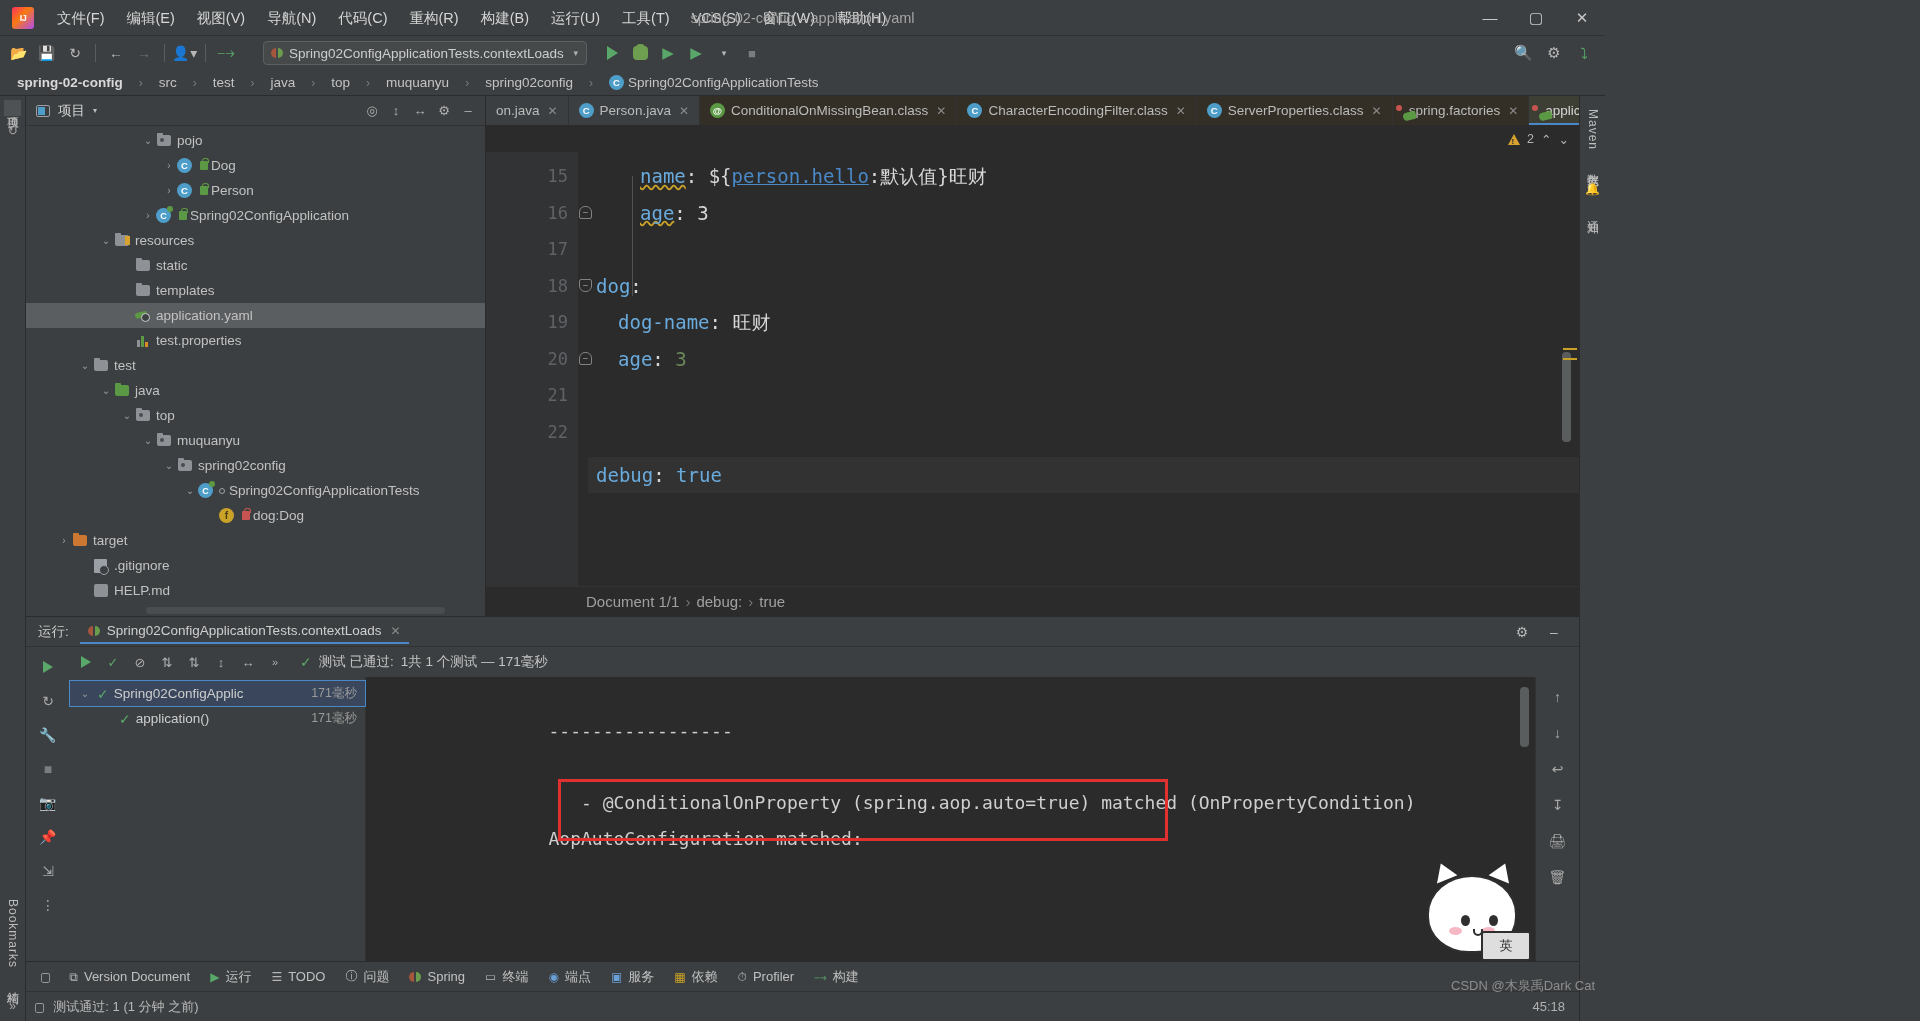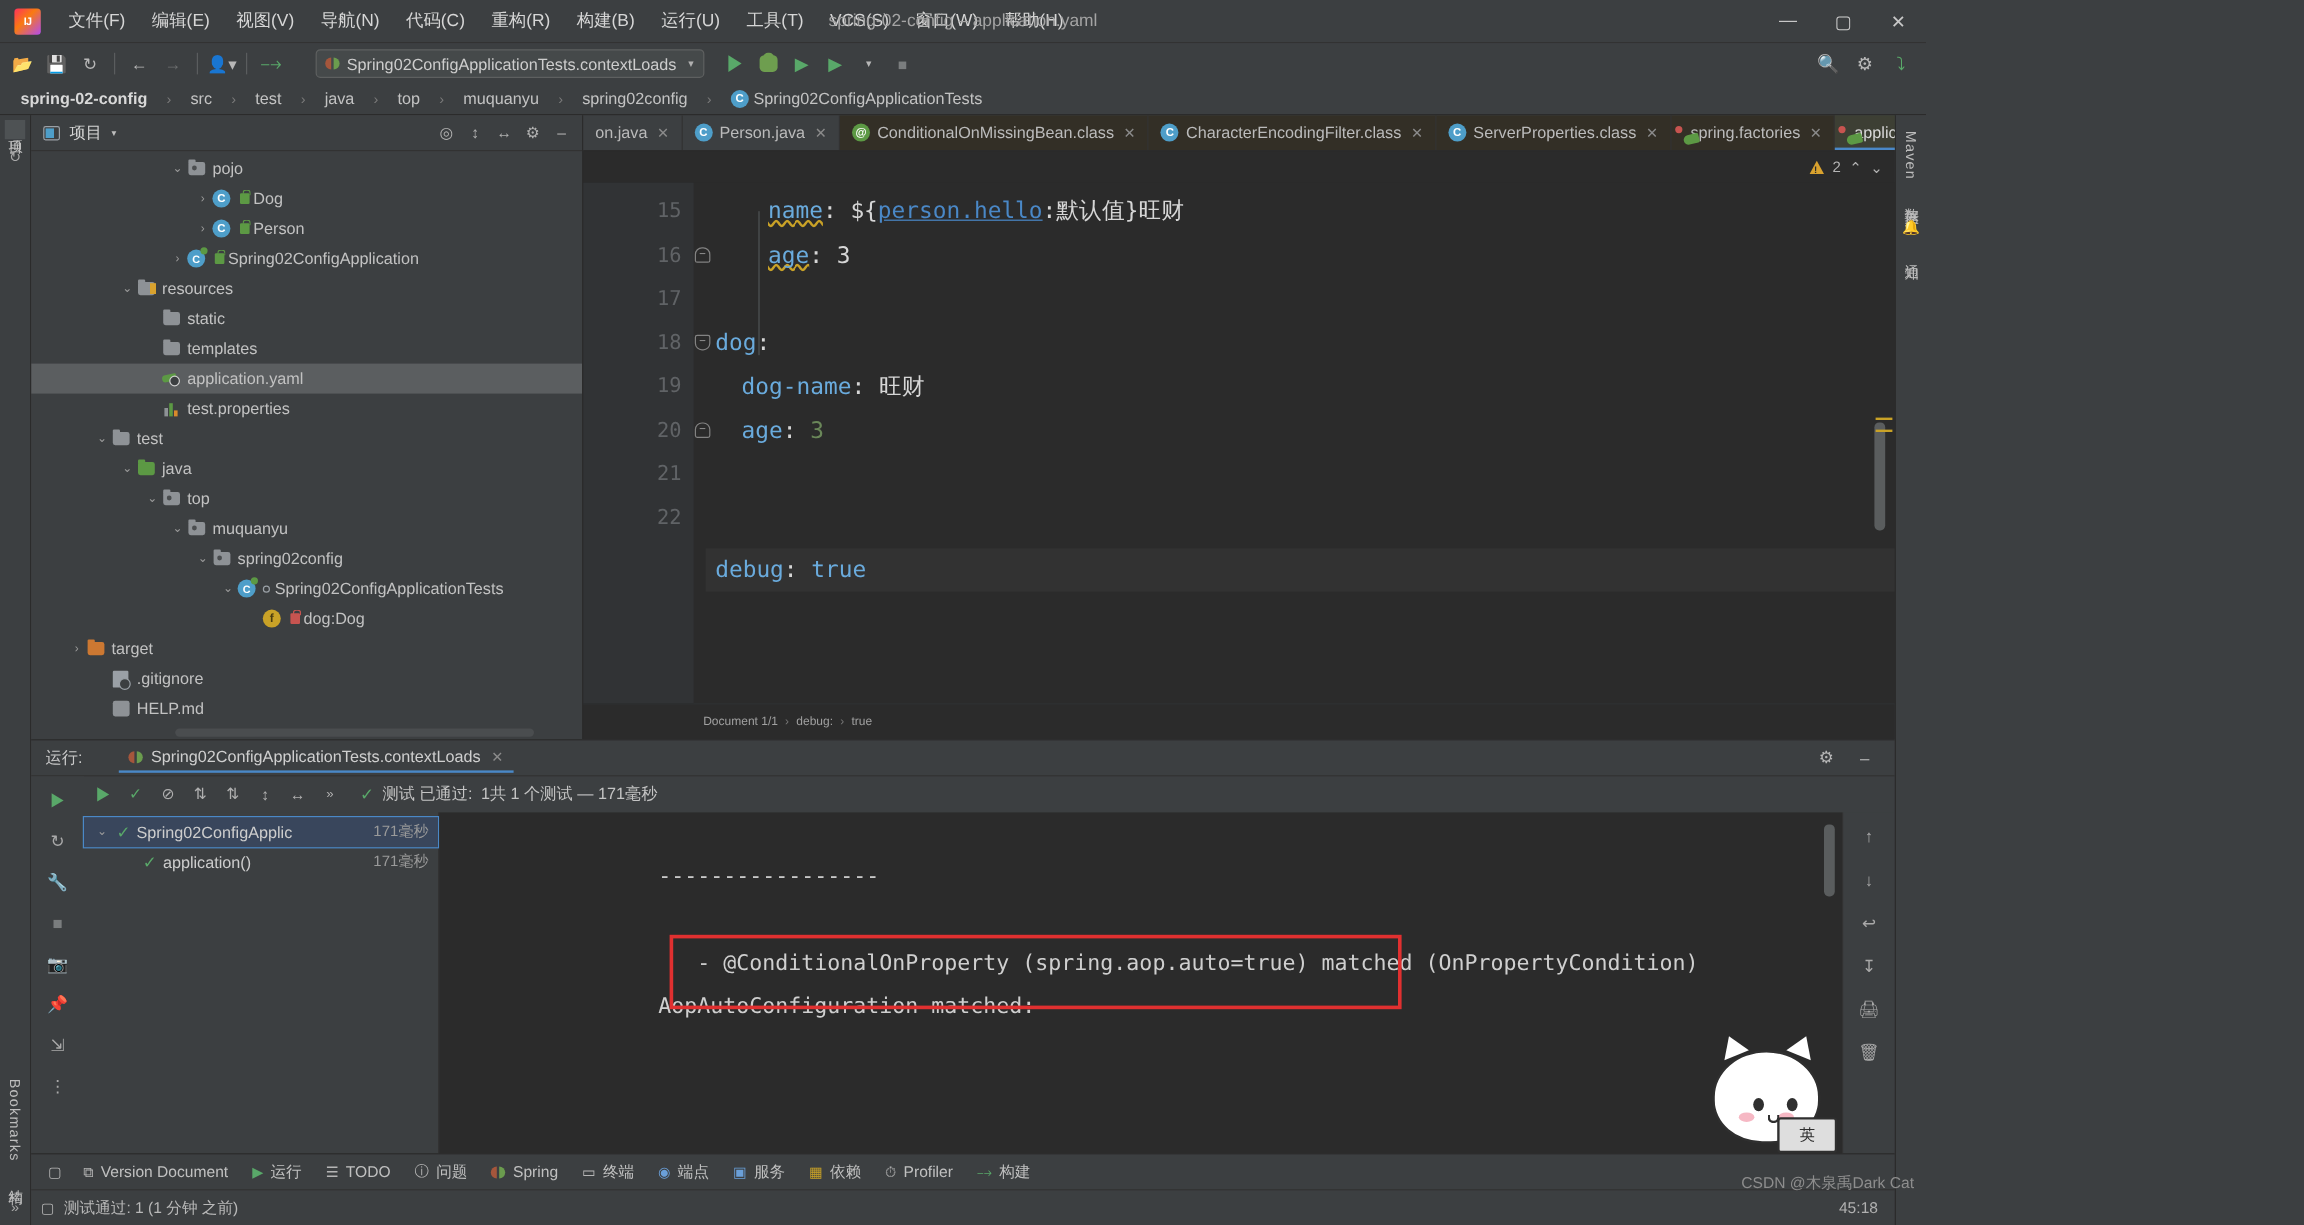--- a/index.html
+++ b/index.html
@@ -232,28 +232,28 @@
   .k-str{ color:#d6d6d6;}
   .k-ref{ color:#4a88c7; text-decoration:underline;}
   .k-brace{ color:#d6d6d6;}
   .squig{ text-decoration: underline wavy #c9a227; text-decoration-skip-ink:none;}
   .fold-line{ position:absolute; left:54px; top:24px; width:1px; height:120px; background:#4f5355;}
   .code-scroll{ position:absolute; right:8px; top:200px; width:9px; height:90px; background:#5a5d5e; border-radius:4px;}
   .marker-right{ position:absolute; right:2px; width:14px; height:2px; background:#c9a227;}
 
   .doc-strip{
     height:30px; flex:0 0 30px; background:#2b2b2b; display:flex; align-items:center;
-    font-size:10px; color:#a0a0a0; gap:6px; padding-left:100px; border-top:1px solid #313335;
+    font-size:15px; color:#a0a0a0; gap:6px; padding-left:100px; border-top:1px solid #313335;
   }
   .doc-strip .sep{ color:#777;}
 
   
   .run-panel{ flex:1; display:flex; flex-direction:column; min-height:0; background:#3c3f41; border-top:1px solid #2b2b2b;}
   .run-head{
-    height:30px; flex:0 0 30px; display:flex; align-items:center; gap:24px; padding-left:12px;
+    height:30px; flex:0 0 30px; display:flex; align-items:center; gap:5px; padding-left:12px;
     border-bottom:1px solid #323232;
   }
   .run-label{ font-size:13.5px; color:#c9c9c9;}
   .run-tab{
     display:flex; align-items:center; gap:7px; font-size:13.5px; color:#cfcfcf;
     padding:4px 8px; border-bottom:2px solid #4a88c7; margin-left:6px;
   }
   .run-head-right{ margin-left:auto; display:flex; align-items:center; gap:6px; padding-right:12px;}
 
   .run-body{ flex:1; display:flex; min-height:0;}

